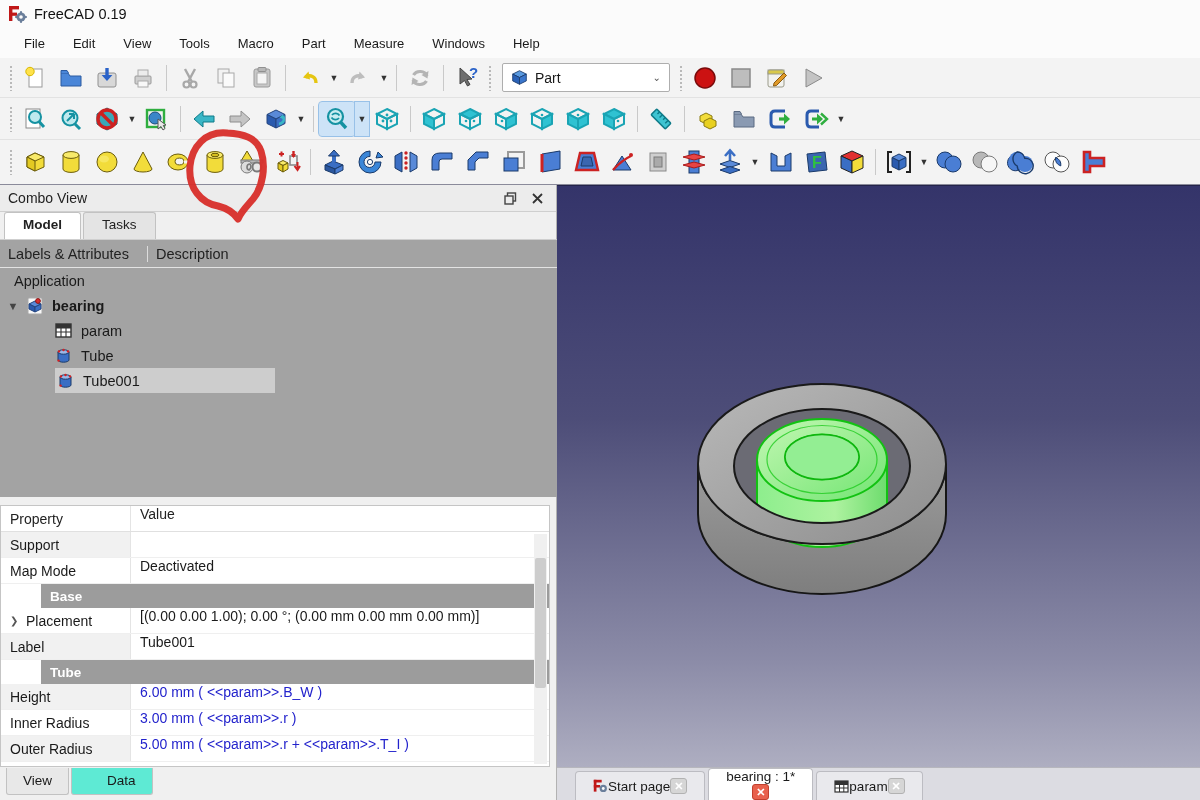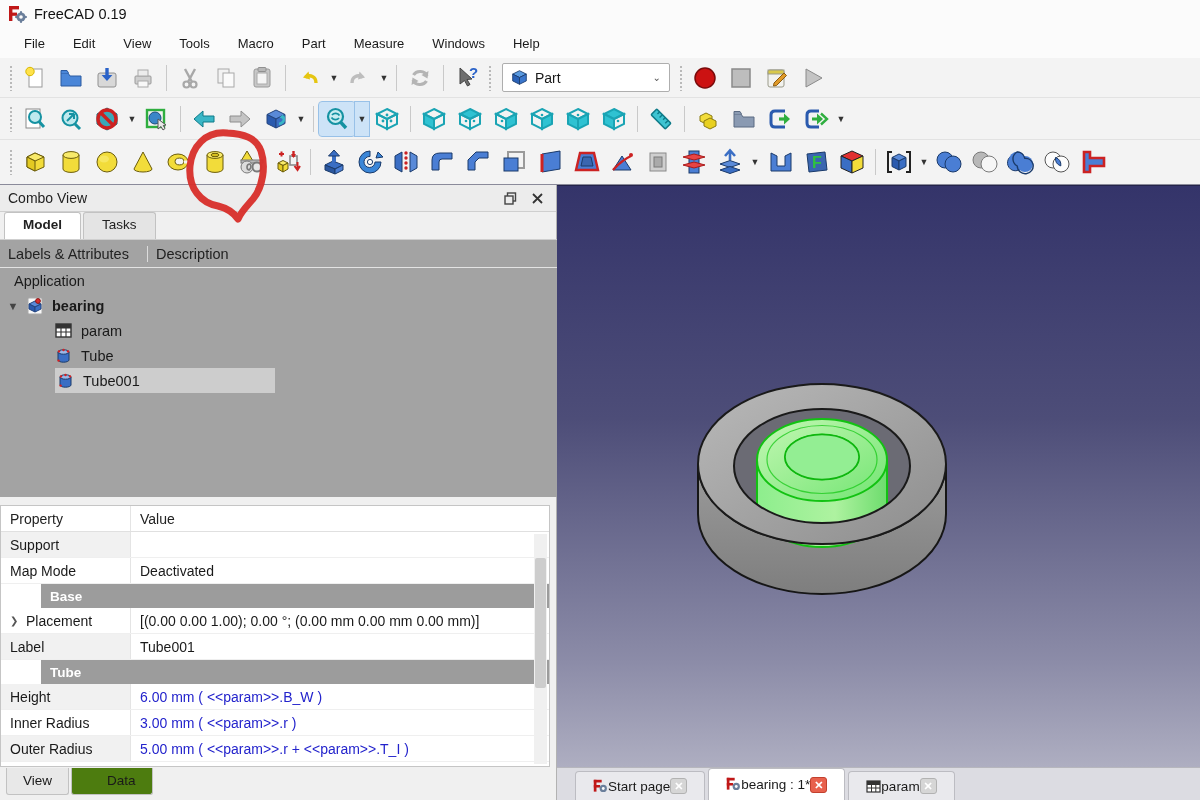--- a/index.html
+++ b/index.html
@@ -55,53 +55,53 @@
   .trow { height:25px; display:flex; align-items:center; font-size:14.5px; }
   .trow .twist { width:26px; text-align:center; color:#444; font-size:11px; }
   .trow .ticon { width:20px; height:18px; margin-right:6px; display:flex; align-items:center; }
   .trow.sel { background:#cdcdcd; width:220px; margin-left:55px; padding-left:0; }
   .indent1 { padding-left:14px; } .indent2 { padding-left:55px; }
   .bold { font-weight:bold; }
 
   
   #props { position:absolute; left:0; top:320px; width:550px; height:262px; background:#fff;
     border:1px solid #c5c5c5; }
-  .prow, .phead { display:flex; align-items:center; height:26px; font-size:14px; }
+  .prow, .phead { display:flex; height:26px; font-size:14px; }
   .phead { border-bottom:1px solid #e0e0e0; }
   .phead .pn, .phead .pv { color:#222; }
   .pn { width:130px; padding-left:9px; border-right:1px solid #e4e4e4; overflow:hidden;
     white-space:nowrap; height:100%; display:flex; align-items:center; gap:4px; }
   .pv { flex:1; padding-left:9px; overflow:hidden; white-space:nowrap; }
   .prow.alt .pn { background:#f1f1f1; }
   .prow { border-bottom:1px solid #efefef; }
   .psection { height:24px; background:#9c9c9c; color:#fff; font-weight:bold; font-size:13.5px;
     display:flex; align-items:center; padding-left:9px;margin-left:40px; }
   .formula { color:#2323cc; }
   .expander { color:#555; font-size:10px; width:12px; display:inline-block; }
   #props-scroll { position:absolute; right:2px; top:28px; width:13px; height:230px; background:#f0f0f0; }
   #props-scroll .thumb { position:absolute; left:1px; top:24px; width:11px; height:130px;
     background:#cdcdcd; border-radius:2px; }
 
   .bottom-tabs { position:absolute; left:6px; top:583px; display:flex; }
   .btab { font-size:13.5px; padding:5px 16px 6px; border:1px solid #c2c2c2; border-top:none;
     background:#e8e8e8; border-radius:0 0 3px 3px; margin-right:2px; }
-  .btab.active { background:#4d7c0f;padding-left:35px; }
+  .btab.active { background:#5eead4;padding-left:35px; }
 
   
   #viewport { position:absolute; left:557px; top:185px; width:643px; height:582px;
     border-top:1px solid #23234a;
     background:linear-gradient(180deg,#34346a 0%, #4d4d78 40%, #8c8ca8 82%, #aeaec1 100%); }
 
   
   #mditabs { position:absolute; left:557px; top:767px; width:643px; height:33px;
     background:#dcdce2; border-top:1px solid #b6b6bd; display:flex; align-items:flex-end; padding-left:18px; }
   .mtab { display:flex; align-items:center; font-size:13.5px; height:29px;
     padding:0 17px; border:1px solid #bcbcc2; border-bottom:none; background:#e9e9ed;
     border-radius:4px 4px 0 0; margin-right:3px;justify-content:center; }
-  .mtab.active { background:#fff; height:32px; }
+  .mtab.active { background:#fff; height:32px;flex-direction:column; }
   .closebox { width:17px; height:16px; border-radius:3px; background:#d6d6d6; border:1px solid #b2b2b2;
     color:#fff; font-size:11px; line-height:14px; text-align:center; font-weight:bold; }
   .closebox.red { background:#e8614d; border-color:#c2402e; }
 
   #annotation { position:absolute; left:0; top:0; pointer-events:none; z-index:50; }
 </style>
 </head>
 <body>
 
 <div id="titlebar">

